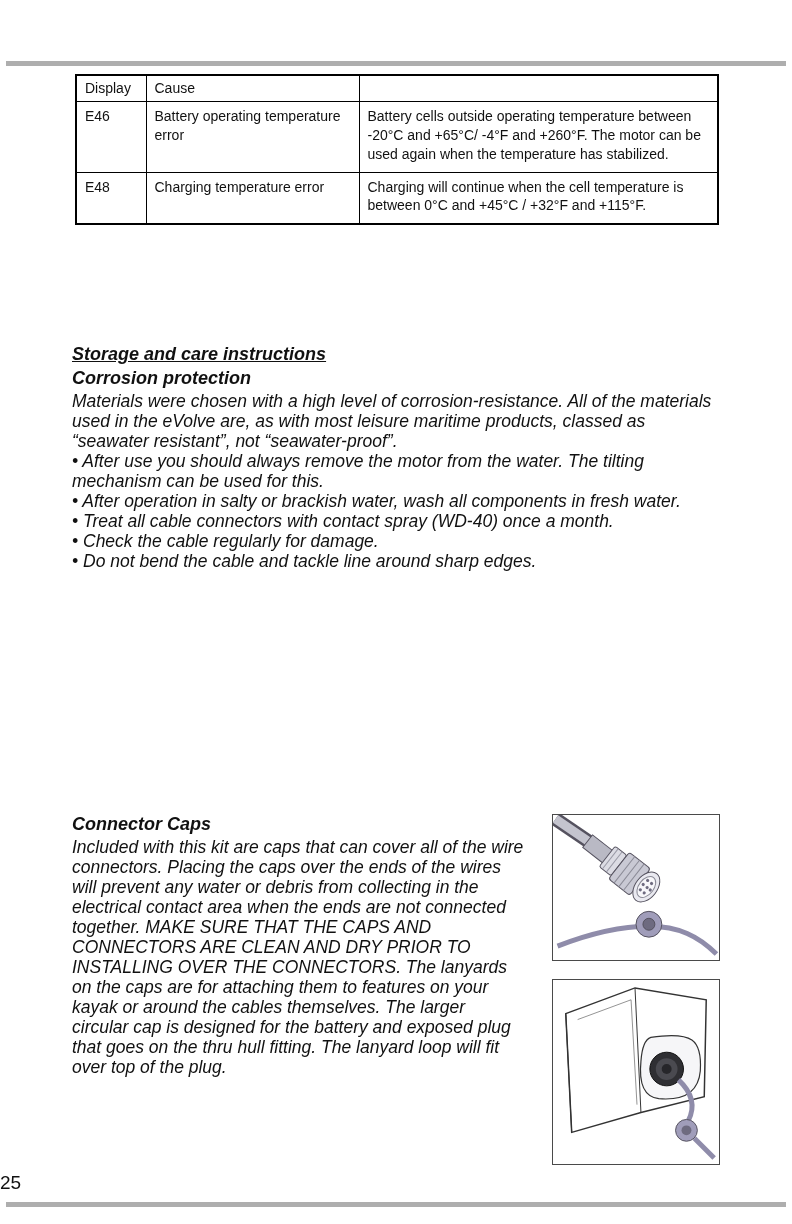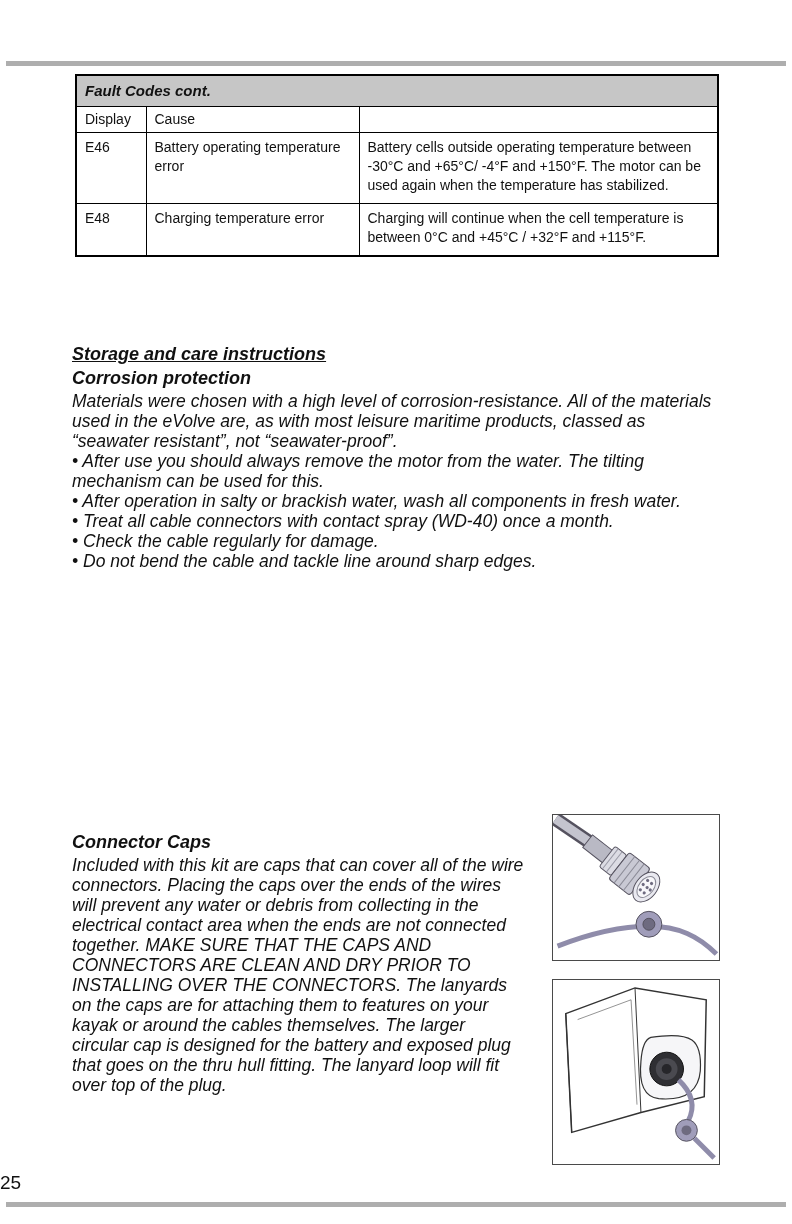--- a/index.html
+++ b/index.html
@@ -24,21 +24,21 @@
   table.fault .hdr td{padding:3px 8px;}
 
   
   .storage{position:absolute;left:72px;top:344px;width:648px;}
   .h-underline{font-size:18px;font-weight:bold;font-style:italic;text-decoration:underline;margin:0 0 3px 0;}
   .h-sub{font-size:18px;font-weight:bold;font-style:italic;margin:0 0 2px 0;}
   .body-text{font-size:17.5px;line-height:20px;margin:0;font-style:italic;}
 
   
   .connector{position:absolute;left:72px;top:814px;width:648px;display:flex;gap:28px;align-items:flex-start;}
-  .connector .text-col{width:452px;flex:0 0 452px;margin-top:18px;}
+  .connector .text-col{width:452px;flex:0 0 452px;}
   .connector .fig-col{width:168px;flex:0 0 168px;display:flex;flex-direction:column;gap:18px;}
   .figure{border:1px solid #4a4a4a;background:#ffffff;box-sizing:border-box;width:168px;overflow:hidden;}
   .figure svg{display:block;}
   .fig1{height:147px;}
   .fig2{height:186px;}
 
   .page-number{position:absolute;left:0;top:1172px;width:100%;text-align:left;font-size:19px;}
 </style>
 </head>
 <body>
@@ -47,32 +47,29 @@
 
   <div class="rule rule-top"></div>
 
   <table class="fault">
     <colgroup>
         <col style="width:70px">
         <col style="width:213px">
         <col>
       </colgroup>
     <tbody>
-      <tr>
-        <td class="title-cell" colspan="3">Fault Codes cont.</td>
-      </tr>
       <tr class="hdr">
         <td>Display</td>
         <td>Cause</td>
         <td></td>
       </tr>
       <tr>
         <td>E46</td>
         <td>Battery operating temperature error</td>
-        <td>Battery cells outside operating temperature between -30°C and +65°C/ -4°F and +150°F. The motor can be used again when the temperature has stabilized.</td>
+        <td>Battery cells outside operating temperature between -20°C and +65°C/ -4°F and +260°F. The motor can be used again when the temperature has stabilized.</td>
       </tr>
       <tr>
         <td>E48</td>
         <td>Charging temperature error</td>
         <td>Charging will continue when the cell temperature is between 0°C and +45°C / +32°F and +115°F.</td>
       </tr>
     </tbody>
   </table>
 
   <div class="storage">

